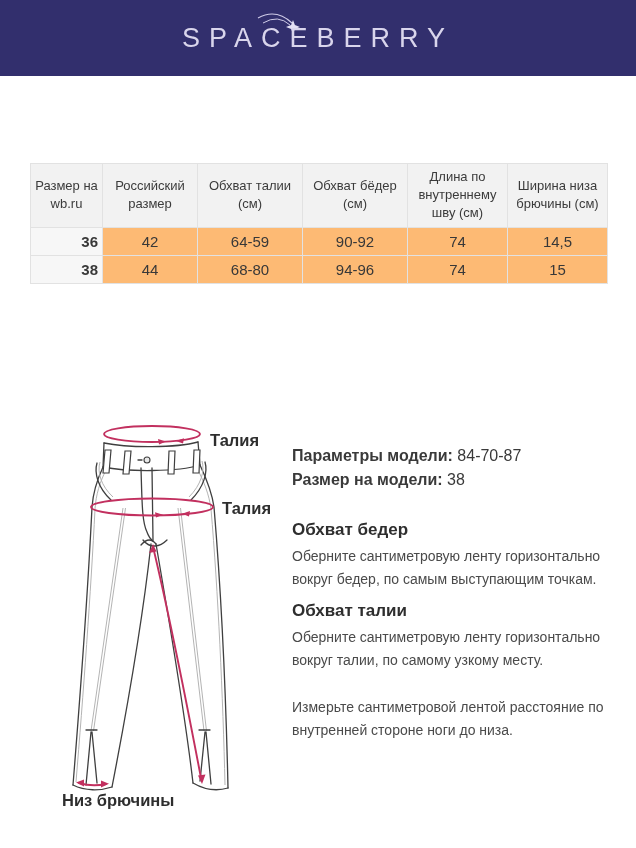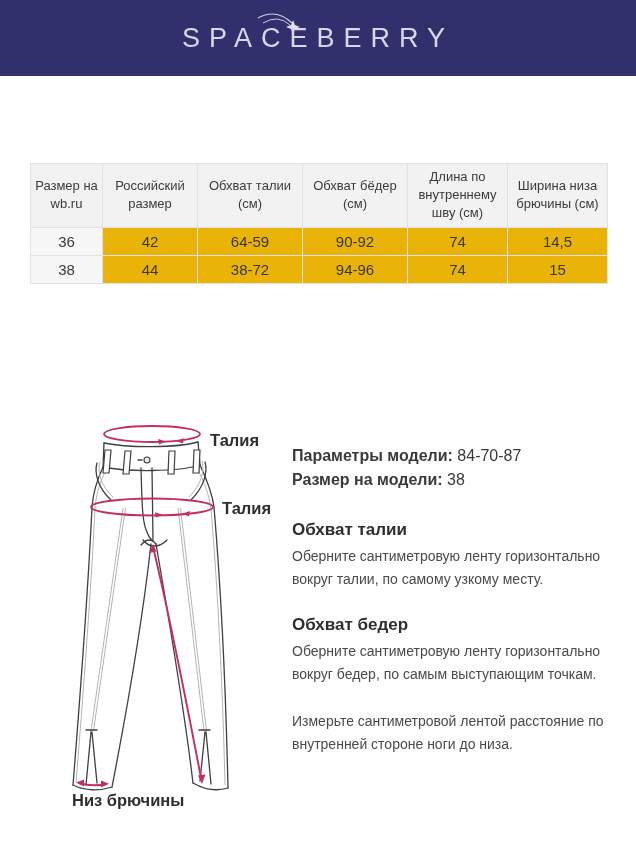--- a/index.html
+++ b/index.html
@@ -15,37 +15,37 @@
   
   .brand-bar{position:absolute;left:0;top:0;width:636px;height:76px;background:var(--header-navy);}
   .logo-text{position:absolute;left:0;right:0;top:23px;text-align:center;color:var(--logo-text);
     font-size:27px;letter-spacing:9px;font-weight:400;}
   .comet{position:absolute;left:256px;top:10px;width:48px;height:28px;}
 
   
   .size-table{position:absolute;left:30px;top:163px;width:577px;border-collapse:collapse;table-layout:fixed;}
   .size-table th,.size-table td{border:1px solid var(--table-border);text-align:center;vertical-align:middle;padding:4px 4px;}
   .size-table th{background:var(--table-header-bg);font-size:13px;font-weight:400;color:#3b3b3b;line-height:1.4;height:54px;}
-  .size-table td{font-size:15px;color:#383838;height:28px;background:#eab308;}
-  .size-table td.first{background:var(--table-firstcol-bg);font-weight:normal;}
+  .size-table td{font-size:15px;color:#383838;height:28px;background:#fdba74;}
+  .size-table td.first{background:var(--table-firstcol-bg);font-weight:bold;text-align:right;}
 
   
   .pants-svg{position:absolute;left:30px;top:410px;width:260px;height:430px;}
   .d-dark{stroke:var(--line-dark);fill:none;stroke-width:1.3;stroke-linecap:round;stroke-linejoin:round;}
   .d-gray{stroke:#b4b4b4;fill:none;stroke-width:1;}
   .d-pink{stroke:var(--accent-pink);fill:none;stroke-width:1.9;stroke-linecap:round;}
   .d-pink-fill{fill:var(--accent-pink);stroke:none;}
   .loop{fill:#ffffff;stroke:var(--line-dark);stroke-width:1.2;}
   .btn-c{fill:#e9e9e9;stroke:var(--line-dark);stroke-width:1.1;}
 
   .diagram-label{position:absolute;font-size:16.5px;font-weight:bold;color:var(--text-dark);line-height:21px;}
   .lbl-waist{left:210px;top:430px;}
   .lbl-hips{left:222px;top:498px;}
   .lbl-innerseam{left:191px;top:556px;width:112px;}
-  .lbl-hem{left:72px;top:790px;}
+  .lbl-hem{left:62px;top:790px;}
 
   
   .info-col{position:absolute;left:292px;top:444px;width:322px;}
   .model-line{font-size:16px;line-height:24px;color:#3a3a3a;}
   .model-label{font-weight:bold;}
   .model-block{margin-bottom:28px;}
   .guide-section{margin-top:10px;}
   .guide-title{font-size:17px;font-weight:bold;color:var(--text-dark);line-height:20px;margin-bottom:5px;}
   .guide-text{font-size:14px;color:var(--text-body);line-height:23px;max-width:320px;}
 </style>
@@ -87,21 +87,21 @@
         <td class="first">36</td>
         <td>42</td>
         <td>64-59</td>
         <td>90-92</td>
         <td>74</td>
         <td>14,5</td>
       </tr>
       <tr>
         <td class="first">38</td>
         <td>44</td>
-        <td>38-72</td>
+        <td>68-80</td>
         <td>94-96</td>
         <td>74</td>
         <td>15</td>
       </tr>
     </tbody>
   </table>
 
   <svg class="pants-svg" viewBox="0 0 260 430">
 
     <g>
@@ -171,26 +171,26 @@
   <div class="diagram-label lbl-waist">Талия</div>
   <div class="diagram-label lbl-hips">Талия</div>
   <div class="diagram-label lbl-hem">Низ брючины</div>
 
   <div class="info-col">
     <div class="model-block">
       <div class="model-line"><span class="model-label">Параметры модели:</span> <span>84-70-87</span></div>
       <div class="model-line"><span class="model-label">Размер на модели:</span> <span>38</span></div>
     </div>
 
+    <div class="guide-section" style="margin-top:24px">
+      <div class="guide-title">Обхват бедер</div>
+      <div class="guide-text">Оберните сантиметровую ленту горизонтально вокруг бедер, по самым выступающим точкам.</div>
+    </div>
     <div class="guide-section">
       <div class="guide-title">Обхват талии</div>
       <div class="guide-text">Оберните сантиметровую ленту горизонтально вокруг талии, по самому узкому месту.</div>
-    </div>
-    <div class="guide-section" style="margin-top:24px">
-      <div class="guide-title">Обхват бедер</div>
-      <div class="guide-text">Оберните сантиметровую ленту горизонтально вокруг бедер, по самым выступающим точкам.</div>
     </div>
     <div class="guide-section" style="margin-top:24px">
       <div class="guide-text">Измерьте сантиметровой лентой расстояние по внутренней стороне ноги до низа.</div>
     </div>
   </div>
 
 </div>
 
 </body></html>

